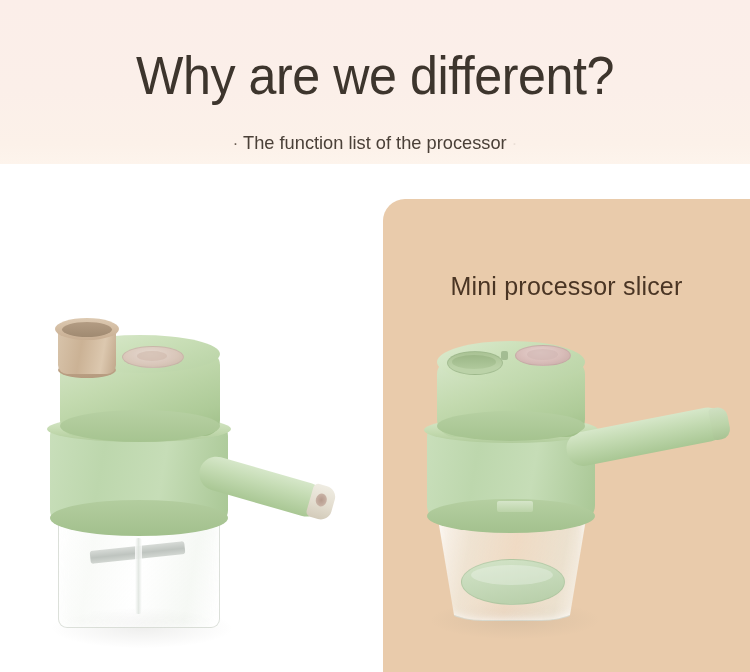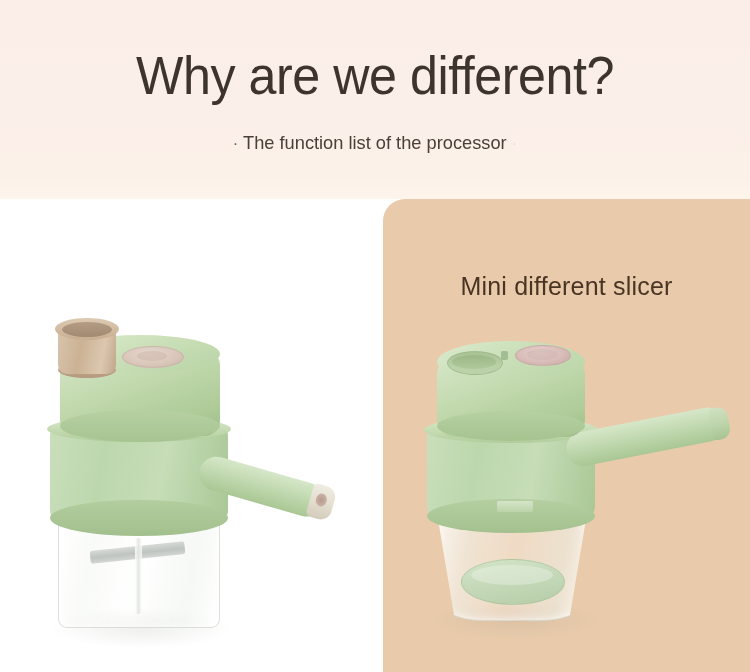--- a/index.html
+++ b/index.html
@@ -5,21 +5,21 @@
   html,body{margin:0;padding:0;}
   body{
     width:750px;height:672px;overflow:hidden;
     font-family:"Liberation Sans",sans-serif;
     background:#ffffff;
   }
   .page{position:relative;width:750px;height:672px;overflow:hidden;}
 
   
   .header{
-    position:absolute;left:0;top:0;width:750px;height:199px;
+    position:absolute;left:0;top:0;width:750px;height:164px;
     background:linear-gradient(180deg,#fbeee9 0%,#fbefe9 55%,#fcf1e9 88%,#fdf4ec 100%);
   }
   .header-title{
     position:absolute;left:0;top:44px;width:750px;text-align:center;
     font-size:54px;line-height:62px;font-weight:400;
     color:#3d352d;letter-spacing:-0.5px;
     transform:scaleX(0.93);
   }
   .header-sub{
     position:absolute;left:0;top:130px;width:750px;text-align:center;
@@ -269,21 +269,21 @@
       <div class="part l-btn-inner"></div>
 
       <div class="part l-funnel-base"></div>
       <div class="part l-funnel"></div>
       <div class="part l-funnel-rim"></div>
       <div class="part l-funnel-hole"></div>
     </div>
   </div>
 
   <div class="panel panel-right">
-    <div class="panel-label">Mini different slicer</div>
+    <div class="panel-label">Mini processor slicer</div>
 
     <div class="product" id="prod-right">
       <div class="part shadow-soft" style="left:26px;top:270px;width:168px;height:38px;"></div>
 
       <div class="part clearbowl r-bowl"></div>
       <div class="part r-bowl-top"></div>
       <div class="part r-disc"></div>
       <div class="part r-disc-hi"></div>
 
       <div class="part g-body r-body"></div>

